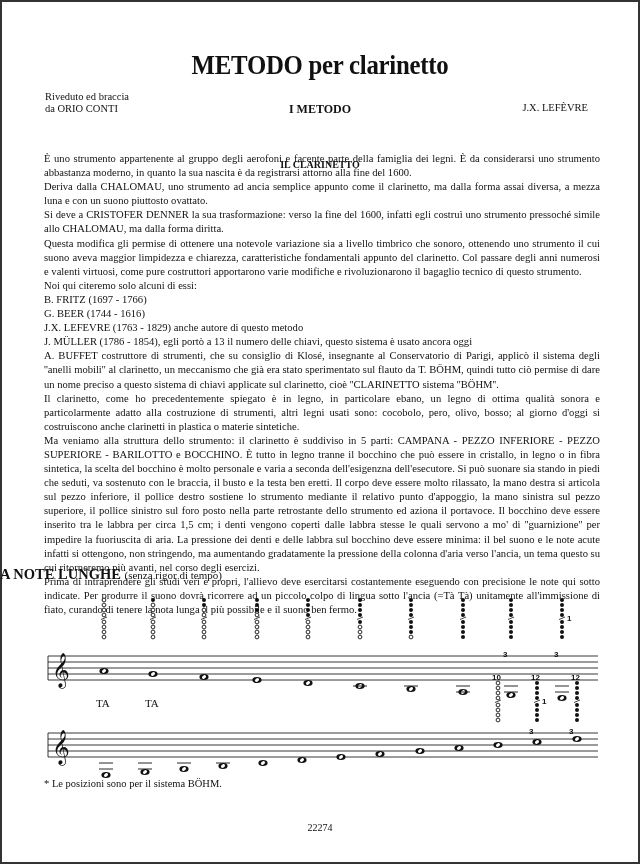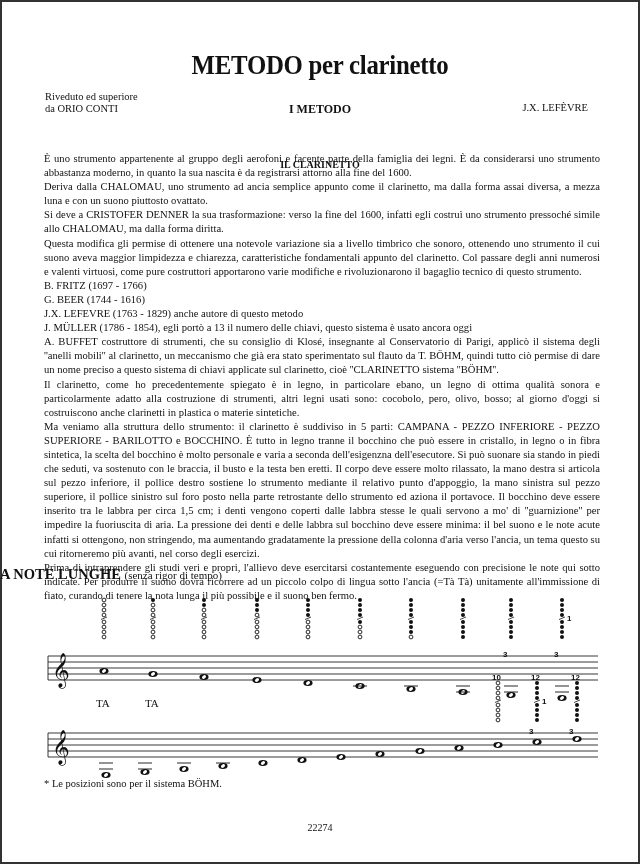--- a/index.html
+++ b/index.html
@@ -19,33 +19,34 @@
   .page-number { position:absolute; left:0; width:640px; top:822px; text-align:center; font-size:10px; }
   .ta { font-family:"Liberation Serif",serif; font-size:11px; }
 </style>
 </head>
 <body>
 
 <div class="page"></div>
 
 <div class="title">METODO per clarinetto</div>
 <div class="reviser">
-  <div>Riveduto ed superiore</div>
+  <div>Riveduto ed braccia</div>
   <div>da ORIO CONTI</div>
 </div>
 <div class="volume">I METODO</div>
 <div class="author">J.X. LEFÈVRE</div>
 
 <div class="section-title">IL CLARINETTO</div>
 
 <div class="body-text">
   <p>È uno strumento appartenente al gruppo degli aerofoni e facente parte della famiglia dei legni. È da considerarsi uno strumento abbastanza moderno, in quanto la sua nascita è da registrarsi attorno alla fine del 1600.</p>
   <p>Deriva dalla CHALOMAU, uno strumento ad ancia semplice appunto come il clarinetto, ma dalla forma assai diversa, a mezza luna e con un suono piuttosto ovattato.</p>
   <p>Si deve a CRISTOFER DENNER la sua trasformazione: verso la fine del 1600, infatti egli costruì uno strumento pressoché simile allo CHALOMAU, ma dalla forma diritta.</p>
   <p>Questa modifica gli permise di ottenere una notevole variazione sia a livello timbrico che sonoro, ottenendo uno strumento il cui suono aveva maggior limpidezza e chiarezza, caratteristiche fondamentali appunto del clarinetto. Col passare degli anni numerosi e valenti virtuosi, come pure costruttori apportarono varie modifiche e rivoluzionarono il bagaglio tecnico di questo strumento.</p>
+  <p>Noi qui citeremo solo alcuni di essi:</p>
   <p>B. FRITZ (1697 - 1766)</p>
   <p>G. BEER (1744 - 1616)</p>
   <p>J.X. LEFEVRE (1763 - 1829) anche autore di questo metodo</p>
   <p>J. MÜLLER (1786 - 1854), egli portò a 13 il numero delle chiavi, questo sistema è usato ancora oggi</p>
   <p>A. BUFFET costruttore di strumenti, che su consiglio di Klosé, insegnante al Conservatorio di Parigi, applicò il sistema degli ''anelli mobili'' al clarinetto, un meccanismo che già era stato sperimentato sul flauto da T. BÖHM, quindi tutto ciò permise di dare un nome preciso a questo sistema di chiavi applicate sul clarinetto, cioè ''CLARINETTO sistema ''BÖHM''.</p>
   <p>Il clarinetto, come ho precedentemente spiegato è in legno, in particolare ebano, un legno di ottima qualità sonora e particolarmente adatto alla costruzione di strumenti, altri legni usati sono: cocobolo, pero, olivo, bosso; al giorno d'oggi si costruiscono anche clarinetti in plastica o materie sintetiche.</p>
   <p>Ma veniamo alla struttura dello strumento: il clarinetto è suddiviso in 5 parti: CAMPANA - PEZZO INFERIORE - PEZZO SUPERIORE - BARILOTTO e BOCCHINO. È tutto in legno tranne il bocchino che può essere in cristallo, in legno o in fibra sintetica, la scelta del bocchino è molto personale e varia a seconda dell'esigenzna dell'esecutore. Si può suonare sia stando in piedi che seduti, va sostenuto con le braccia, il busto e la testa ben eretti. Il corpo deve essere molto rilassato, la mano destra si articola sul pezzo inferiore, il pollice destro sostiene lo strumento mediante il relativo punto d'appoggio, la mano sinistra sul pezzo superiore, il pollice sinistro sul foro posto nella parte retrostante dello strumento ed aziona il portavoce. Il bocchino deve essere inserito tra le labbra per circa 1,5 cm; i denti vengono coperti dalle labbra stesse le quali servono a mo' di ''guarnizione'' per impedire la fuoriuscita di aria. La pressione dei denti e delle labbra sul bocchino deve essere minima: il bel suono e le note acute infatti si ottengono, non stringendo, ma aumentando gradatamente la pressione della colonna d'aria verso l'ancia, un tema questo su cui ritorneremo più avanti, nel corso degli esercizi.</p>
   <p>Prima di intraprendere gli studi veri e propri, l'allievo deve esercitarsi costantemente eseguendo con precisione le note qui sotto indicate. Per produrre il suono dovrà ricorrere ad un piccolo colpo di lingua sotto l'ancia (=Tà Tà) unitamente all'immissione di fiato, curando di tenere la nota lunga il più possibile e il suono ben fermo.</p>
 </div>
 

